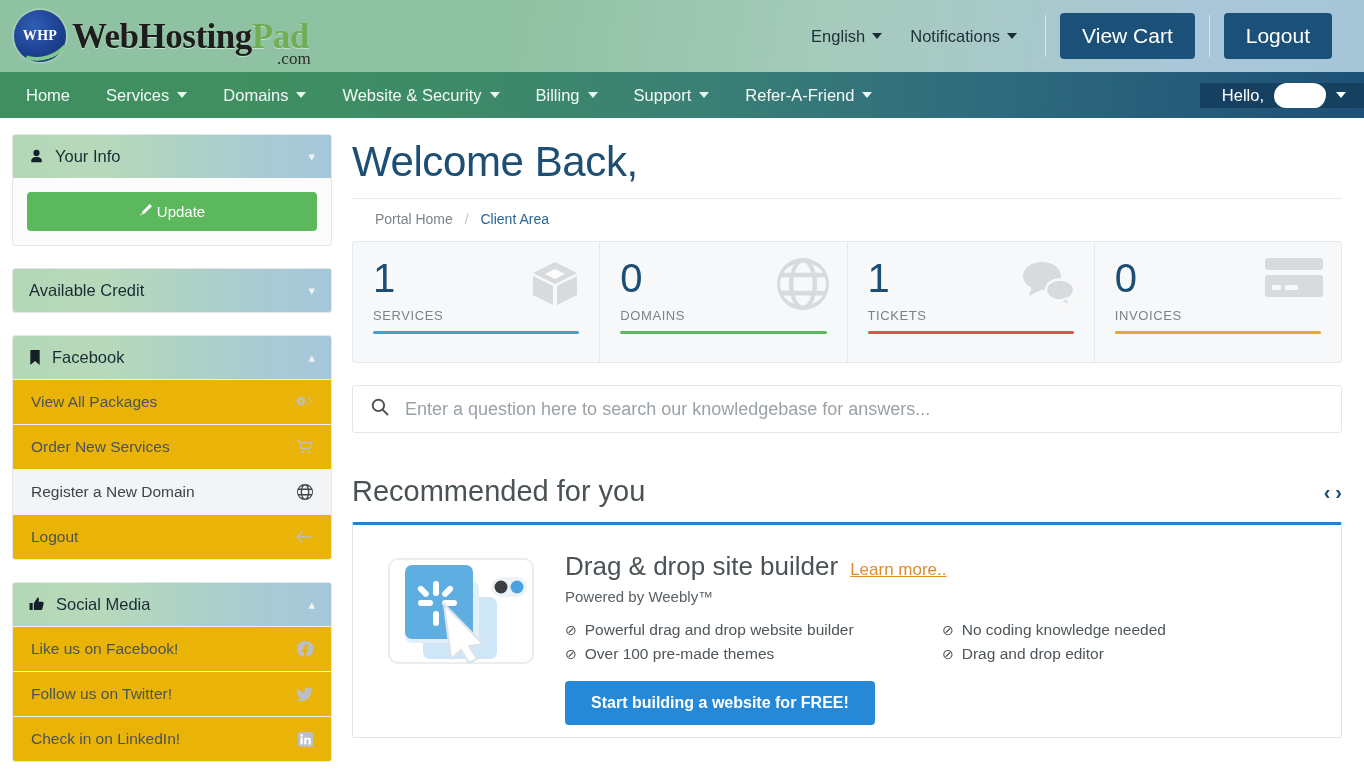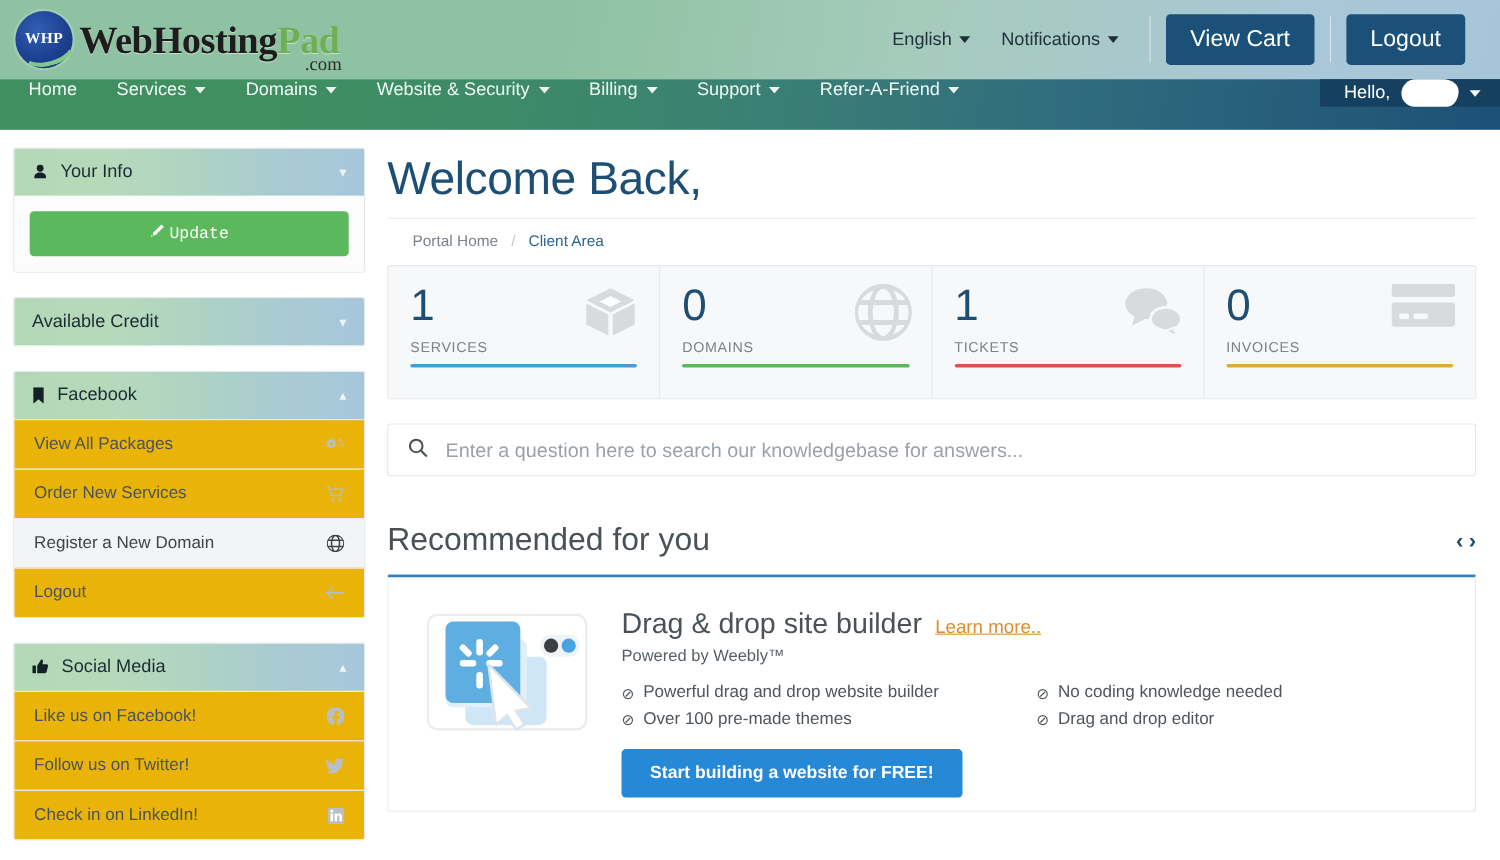--- a/index.html
+++ b/index.html
@@ -67,21 +67,21 @@
   .btn-dark {
     background: #1b5179; color: #fff; border: none;
     font-size: 21px; padding: 11px 22px; border-radius: 4px;
     cursor: pointer; font-family: inherit; white-space: nowrap;
   }
 
   
   .main-nav {
     height: 46px;
     background: linear-gradient(96deg, #3f8f61 0%, #3f8f61 18%, #3d8a68 34%, #3a7f75 52%, #2f6b7e 72%, #1d5076 100%);
-    display: flex; align-items: flex-start; position: relative;
+    display: flex; align-items: center; position: relative;
   }
   .nav-item {
     display: flex; align-items: center; gap: 8px;
     padding: 0 18px; color: #f2faf5; font-size: 16.5px;
     cursor: pointer; white-space: nowrap;
   }
   .nav-item:first-child { padding-left: 26px; }
   .nav-caret {
     width: 0; height: 0; border-left: 5px solid transparent;
     border-right: 5px solid transparent; border-top: 6px solid #eaf6ee;
@@ -111,21 +111,21 @@
     background: linear-gradient(90deg, #b3d8b6 0%, #b7d9bb 28%, #aed3c3 52%, #a9cad3 78%, #a6c7db 100%);
     padding: 12px 16px; display: flex; align-items: center;
     font-size: 16.5px; color: #1b2b33; cursor: pointer;
   }
   .panel-head .ph-icon { margin-right: 11px; font-size: 15px; color: #132028; display: inline-flex; }
   .panel-head .ph-chev { margin-left: auto; color: rgba(255,255,255,.8); font-size: 13px; }
   .panel-body { padding: 14px; background: #fcfcfc; }
   .btn-update {
     width: 100%; background: #5bb85c; color: #fff; border: none;
     padding: 11px 0; border-radius: 4px; font-size: 15px;
-    cursor: pointer; font-family: Liberation Mono, monospace;
+    cursor: pointer; font-family: Liberation Sans, sans-serif;
     display: flex; align-items: center; justify-content: center; gap: 4px;
   }
   .list-row {
     display: flex; align-items: center; padding: 13px 18px;
     border-top: 1px solid #eceff1; font-size: 15.5px; color: #4b5358;
     cursor: pointer; background: #eab308;
   }
   .list-row:first-child { border-top: none; }
   .list-row.active { background: #f2f4f5; color: #3d4549; }
   .list-row .lr-icon { margin-left: auto; color: #b9bfc3; font-size: 15px; display: inline-flex; }

